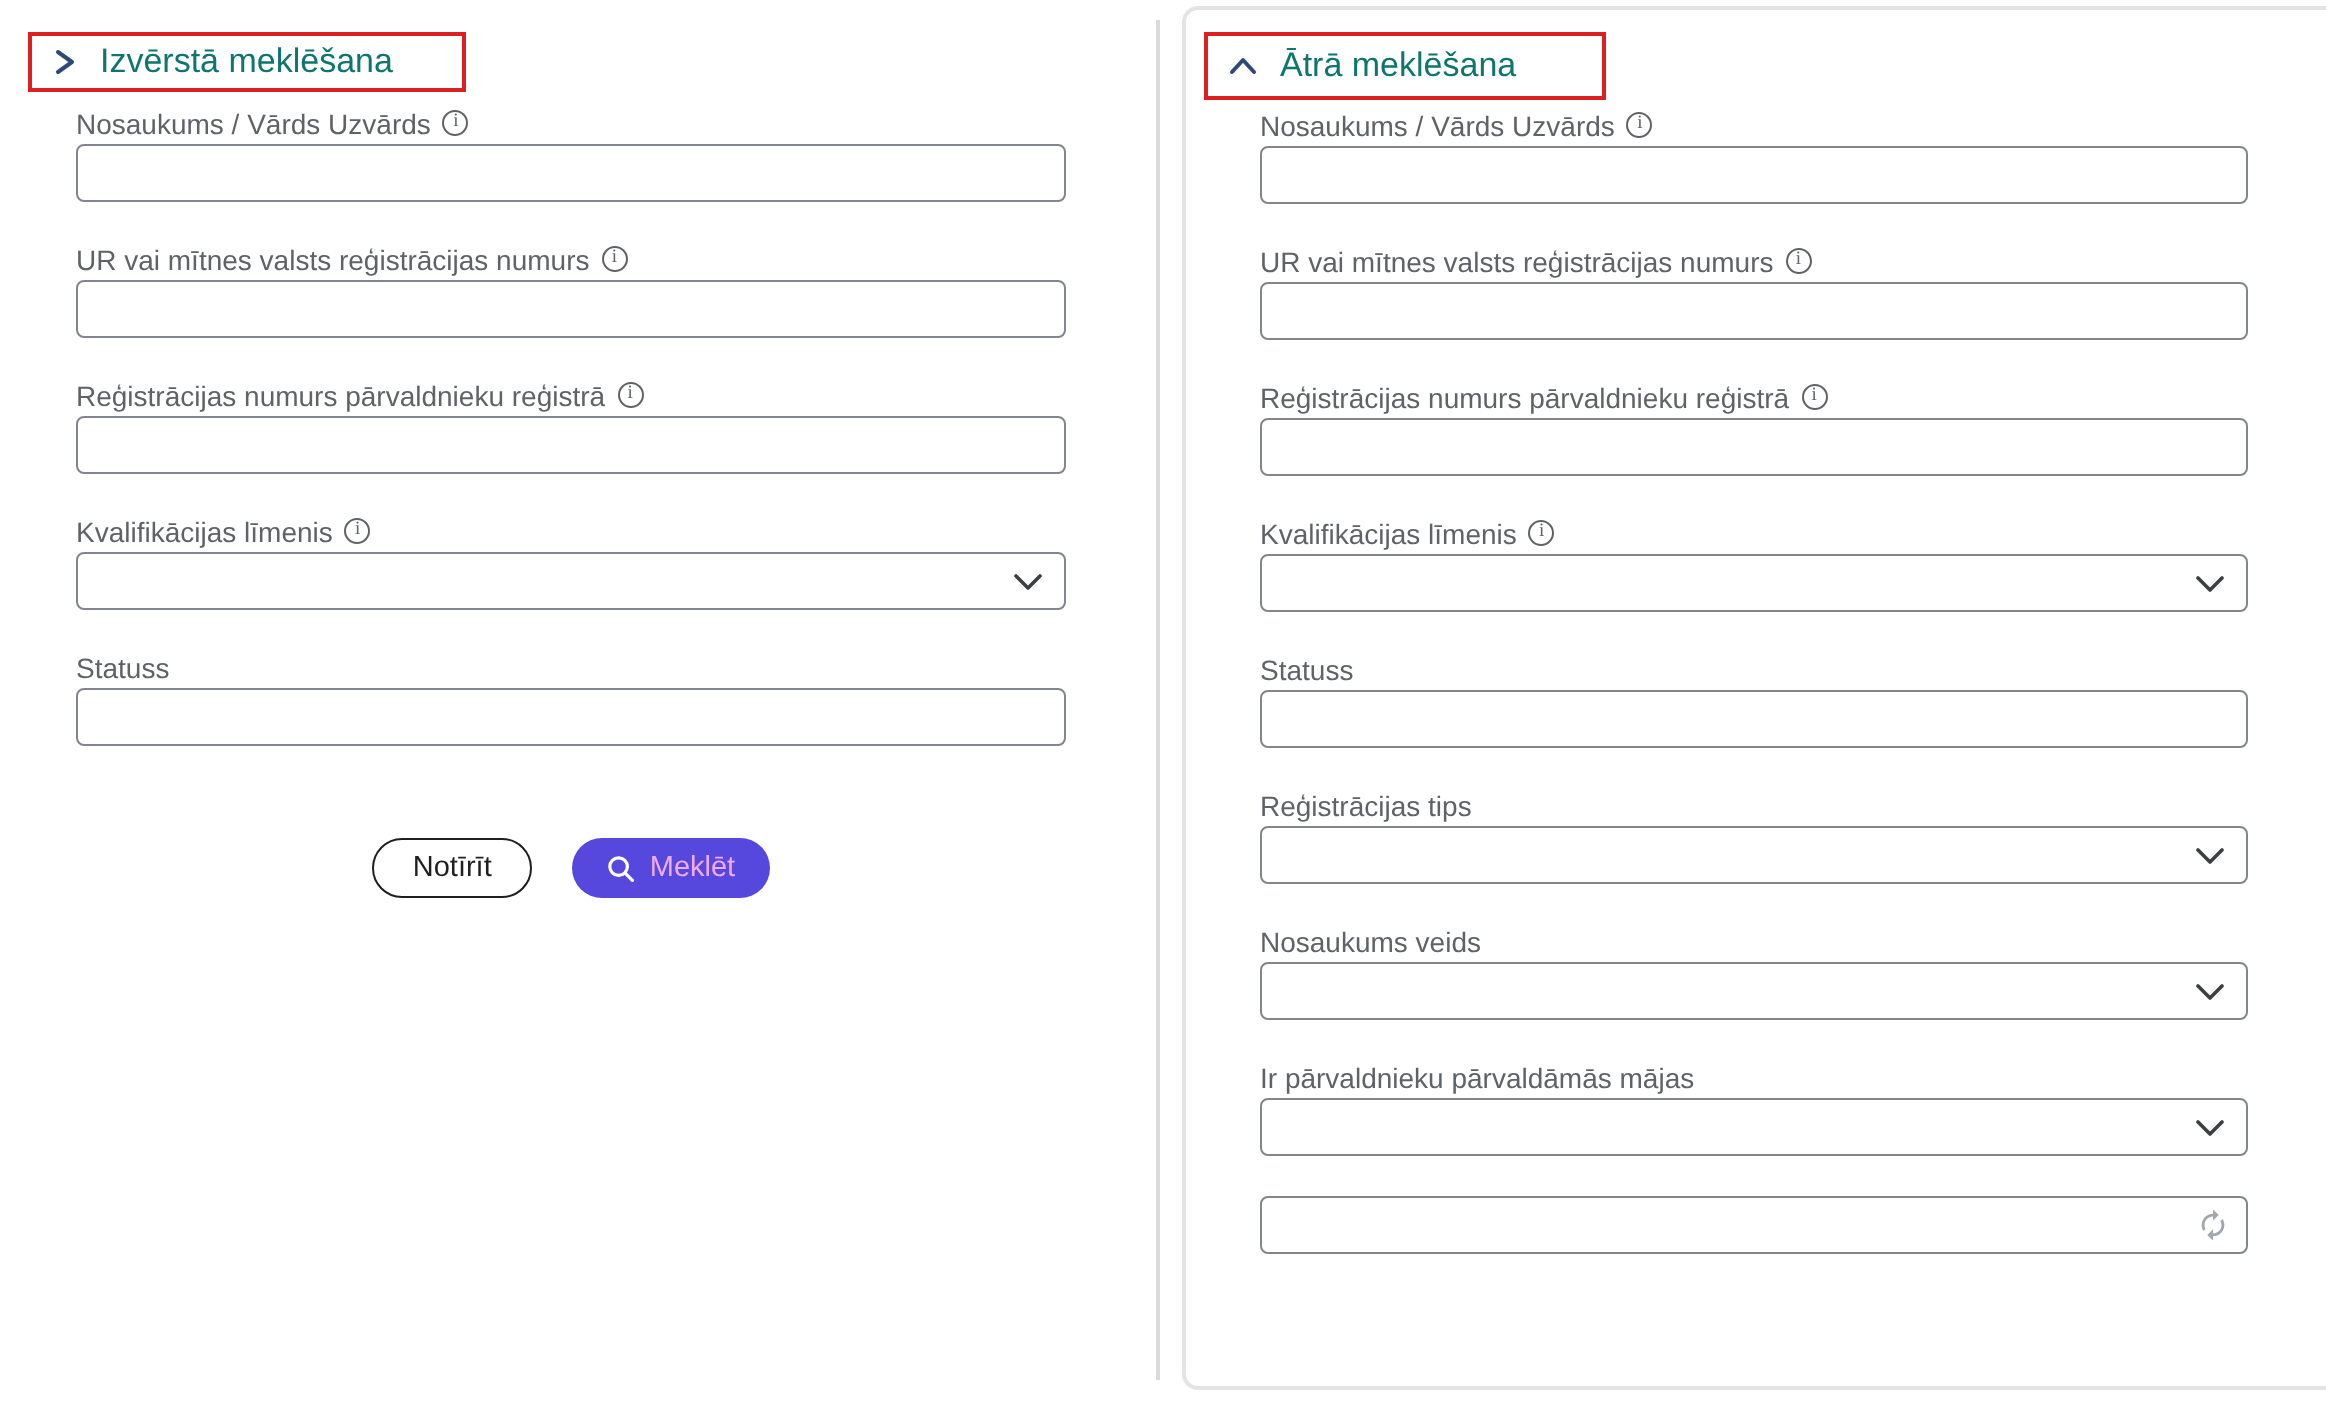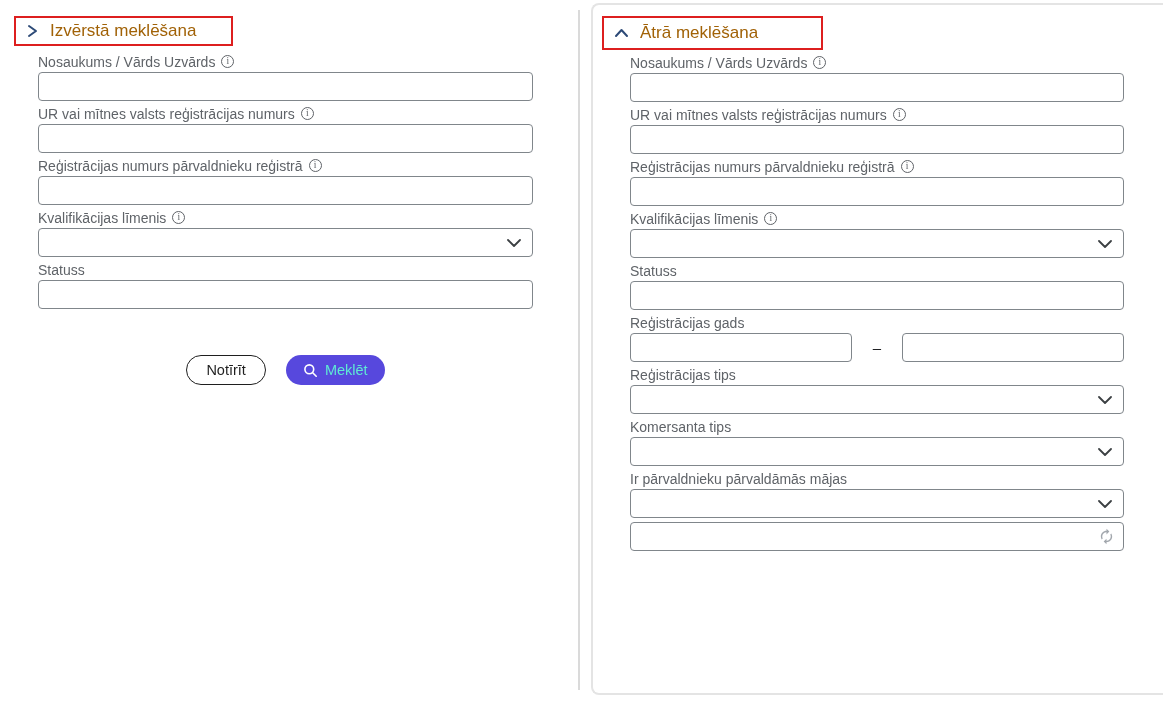--- a/index.html
+++ b/index.html
@@ -9,30 +9,30 @@
   
   .v-divider { position:absolute; left:578px; top:10px; width:2px; height:680px; background:#dadada; }
   .right-outline { position:absolute; left:591px; top:3px; right:0; bottom:6px;
                    border:2px solid #e4e4e4; border-right:none;
                    border-radius:8px 0 0 8px; pointer-events:none; }
 
   
   .header-box { position:absolute; display:flex; align-items:center; gap:11px;
                 border:2px solid var(--red,#dd1f1f); background:#fff; padding-left:10px; z-index:5; }
   .header-box.left  { left:14px;  top:16px; width:219px; height:30px; }
-  .header-box.right { left:602px; top:16px; width:221px; height:34px; }
-  .header-title { font-size:17px; color:#a16207; white-space:nowrap; }
+  .header-box.right { left:602px; top:16px; width:201px; height:34px; }
+  .header-title { font-size:17px; color:#0f766e; white-space:nowrap; }
   .hdr-chevron { flex:0 0 auto; display:block; }
 
   
   .col { position:absolute; }
   .col.left  { left:38px;  top:53px; width:495px; }
   .col.right { left:630px; top:54px; width:494px; }
 
-  .group { margin-bottom:4px; }
+  .group { margin-bottom:20px; }
   .label-row { display:flex; align-items:center; gap:6px; height:17px; margin-bottom:2px; }
   .label { font-size:14px; color:#5f6368; white-space:nowrap; }
   .info-icon { width:13px; height:13px; border:1px solid #5f6368; border-radius:50%;
                color:#5f6368; display:inline-flex; align-items:center; justify-content:center;
                flex:0 0 auto; cursor:pointer; }
   .info-icon::before { content:"i"; font-family:"Liberation Serif", serif; font-size:9.5px; line-height:1; }
 
   .text-input { display:block; width:100%; height:29px; border:1px solid #80868b; border-radius:4px;
                 background:#fff; padding:0 9px; font-size:14px; color:#202124; outline:none;
                 font-family:"Liberation Sans", sans-serif; }
@@ -45,21 +45,21 @@
   .range-row { display:flex; align-items:center; }
   .range-row .text-input { width:222px; }
   .dash { width:51px; text-align:center; color:#202124; font-size:15px; }
 
   
   .buttons-row { display:flex; justify-content:center; align-items:center; gap:20px; margin-top:46px; }
   .btn { height:30px; border-radius:15px; font-size:14.5px; cursor:pointer;
          display:inline-flex; align-items:center; justify-content:center;
          font-family:"Liberation Sans", sans-serif; }
   .btn-clear { padding:0 19px; background:#fff; border:1.5px solid #1f1f1f; color:#1f1f1f; }
-  .btn-search { padding:0 17px; background:var(--accent,#5748dd); border:none; color:#5eead4; gap:7px; }
+  .btn-search { padding:0 17px; background:var(--accent,#5748dd); border:none; color:#f0abfc; gap:7px; }
 </style>
 </head>
 <body>
 
 <div class="v-divider"></div>
 <div class="right-outline"></div>
 
 <div class="header-box left">
   <svg class="hdr-chevron" width="13" height="14" viewBox="0 0 13 14">
     <polyline points="3,2 10,7 3,12" fill="none" stroke="#2d4a77" stroke-width="2" stroke-linecap="round" stroke-linejoin="round"></polyline>
@@ -172,46 +172,36 @@
     </div>
   </div>
 
   <div class="group">
     <div class="label-row">
       <span class="label">Statuss</span>
     </div>
     <input class="text-input" type="text" style="">
   </div>
 
-  <div class="group">
-    <div class="label-row">
-      <span class="label">Reģistrācijas gads</span>
-    </div>
-    <div class="range-row">
-      <input class="text-input" type="text" style="">
-      <span class="dash">–</span>
-      <input class="text-input" type="text" style="">
-    </div>
-  </div>
 
   <div class="group">
     <div class="label-row">
       <span class="label">Reģistrācijas tips</span>
     </div>
     <div class="select-wrap">
       <input class="text-input with-icon" type="text" readonly="" style="">
       <svg class="select-chevron" width="14" height="8" viewBox="0 0 14 8">
         <polyline points="1,1 7,7 13,1" fill="none" stroke="#3c4043" stroke-width="1.8" stroke-linecap="round" stroke-linejoin="round"></polyline>
       </svg>
     </div>
   </div>
 
   <div class="group">
     <div class="label-row">
-      <span class="label">Komersanta tips</span>
+      <span class="label">Nosaukums veids</span>
     </div>
     <div class="select-wrap">
       <input class="text-input with-icon" type="text" readonly="" style="">
       <svg class="select-chevron" width="14" height="8" viewBox="0 0 14 8">
         <polyline points="1,1 7,7 13,1" fill="none" stroke="#3c4043" stroke-width="1.8" stroke-linecap="round" stroke-linejoin="round"></polyline>
       </svg>
     </div>
   </div>
 
   <div class="group">

